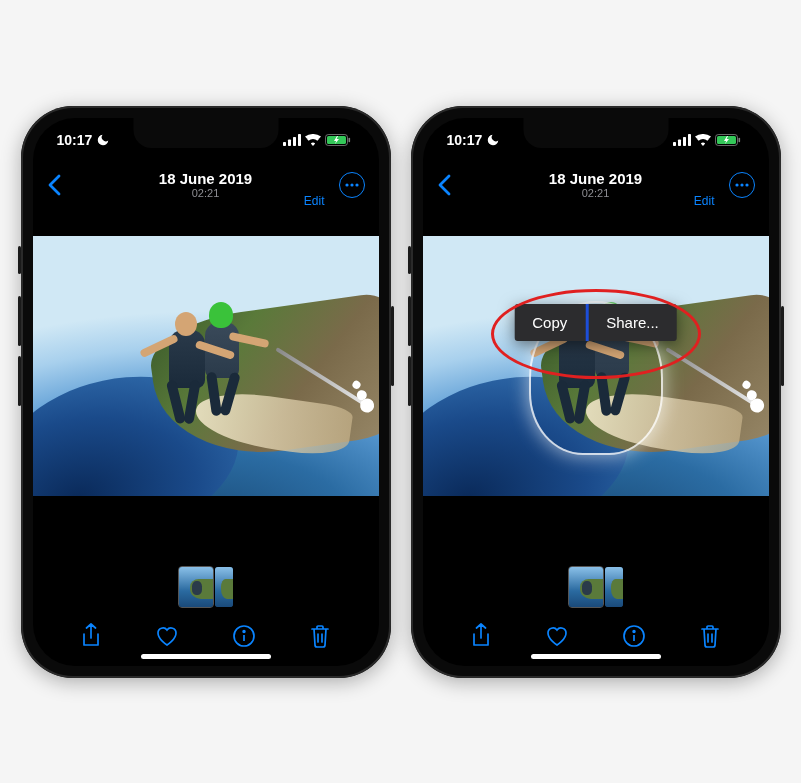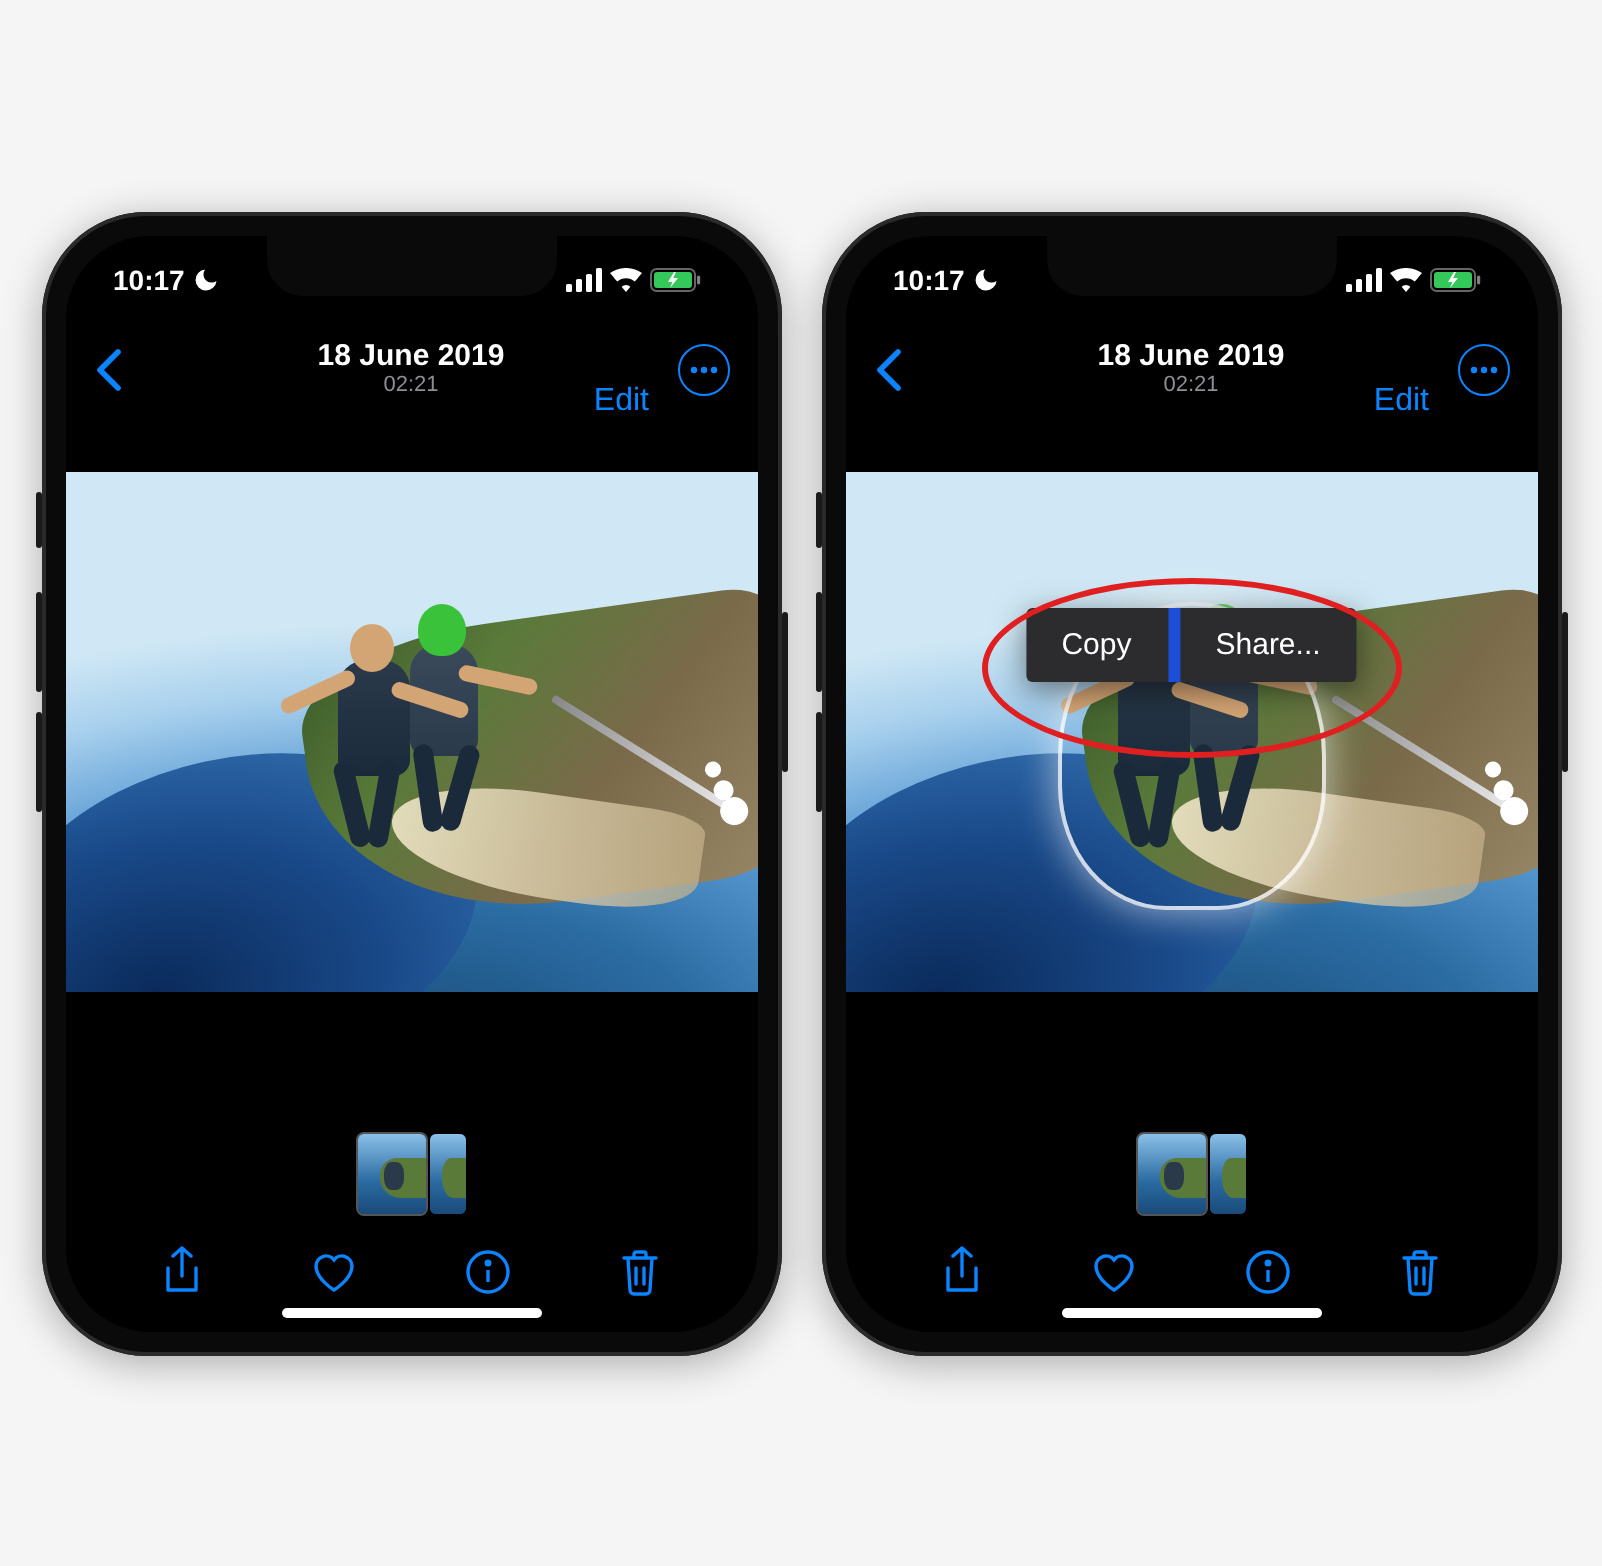--- a/index.html
+++ b/index.html
@@ -86,21 +86,21 @@
       position: absolute;
       left: 50%;
       top: 50%;
       transform: translate(-50%, -50%);
       text-align: center;
       color: #fff;
     }
     .nav-title .date { font-size: 15px; font-weight: 600; line-height: 1.1; }
     .nav-title .time { font-size: 11px; color: #8e8e93; line-height: 1.1; }
     .nav-right { display: flex; align-items: center; gap: 14px; }
-    .edit-btn { color: #0a84ff; font-size: 16px; cursor: pointer; margin-top: 32px; }
+    .edit-btn { color: #0a84ff; font-size: 12px; cursor: pointer; margin-top: 32px; }
     .more-btn {
       width: 26px; height: 26px;
       border: 1.8px solid #0a84ff;
       border-radius: 50%;
       display: flex; align-items: center; justify-content: center;
       color: #0a84ff;
       font-size: 14px;
       letter-spacing: -1px;
       cursor: pointer;
     }
@@ -231,21 +231,21 @@
       overflow: hidden;
       z-index: 60;
       box-shadow: 0 4px 16px rgba(0,0,0,0.5);
     }
     .context-item {
       color: #fff;
       font-size: 15px;
       padding: 10px 18px;
       cursor: pointer;
     }
-    .context-item + .context-item { border-left: 6px solid #1d4ed8; }
+    .context-item + .context-item { border-left: 3px solid #1d4ed8; }
     .annotation-circle {
       position: absolute;
       top: 23%; left: 50%;
       transform: translateX(-50%);
       width: 210px; height: 90px;
       border: 3px solid #e02020;
       border-radius: 50%;
       pointer-events: none;
       z-index: 70;
     }

